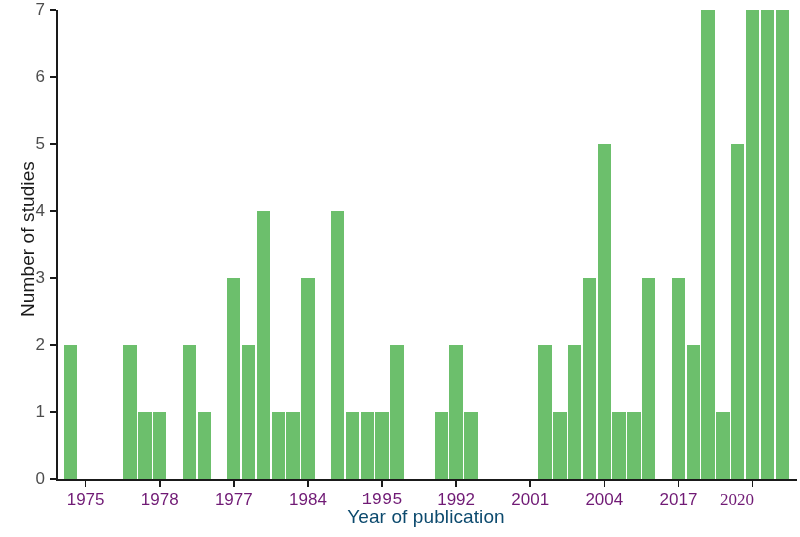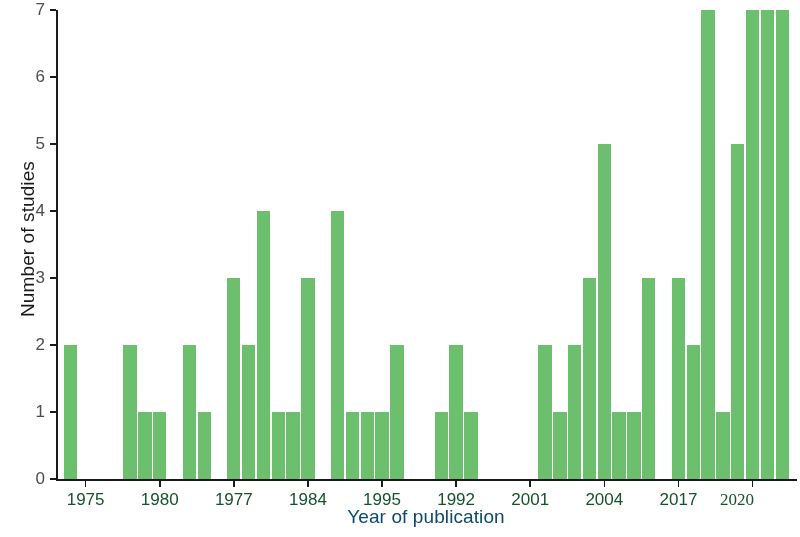--- a/index.html
+++ b/index.html
@@ -89,21 +89,21 @@
     width: 1.6px;
     height: 6px;
     background: #1a1a1a;
   }
   .x-tick-label {
     position: absolute;
     top: 489px;
     width: 70px;
     text-align: center;
     font-size: 17px;
-    color: #14532d;
+    color: #701a75;
     line-height: 1.3;
   }
 
   
   .bar {
     position: absolute;
     background: #6cbf6c;
     bottom: 0;
   }
   #bars-layer {
@@ -140,27 +140,27 @@
       <div class="y-tick-label" style="top: 135px;">5</div>
       <div class="y-tick" style="top: 76.2px;"></div>
       <div class="y-tick-label" style="top: 68px;">6</div>
       <div class="y-tick" style="top: 9.2px;"></div>
       <div class="y-tick-label" style="top: 1px;">7</div>
     </div>
   <div id="x-axis-ticks">
       <div class="x-tick" style="left: 84.84px;"></div>
       <div class="x-tick-label" style="left: 50.64px;">1975</div>
       <div class="x-tick" style="left: 158.94px;"></div>
-      <div class="x-tick-label" style="left: 124.74px;">1980</div>
+      <div class="x-tick-label" style="left: 124.74px;">1978</div>
       <div class="x-tick" style="left: 233.04px;"></div>
       <div class="x-tick-label" style="left: 198.84px;">1977</div>
       <div class="x-tick" style="left: 307.14px;"></div>
       <div class="x-tick-label" style="left: 272.94px;">1984</div>
       <div class="x-tick" style="left: 381.24px;"></div>
-      <div class="x-tick-label" style="left: 347.04px;">1995</div>
+      <div class="x-tick-label" style="left: 347.04px; font-family: Liberation Mono, monospace;">1995</div>
       <div class="x-tick" style="left: 455.34px;"></div>
       <div class="x-tick-label" style="left: 421.14px;">1992</div>
       <div class="x-tick" style="left: 529.44px;"></div>
       <div class="x-tick-label" style="left: 495.24px;">2001</div>
       <div class="x-tick" style="left: 603.54px;"></div>
       <div class="x-tick-label" style="left: 569.34px;">2004</div>
       <div class="x-tick" style="left: 677.64px;"></div>
       <div class="x-tick-label" style="left: 643.44px;">2017</div>
       <div class="x-tick" style="left: 751.74px;"></div>
       <div class="x-tick-label" style="left: 702px; font-family: Liberation Serif, serif;">2020</div>

